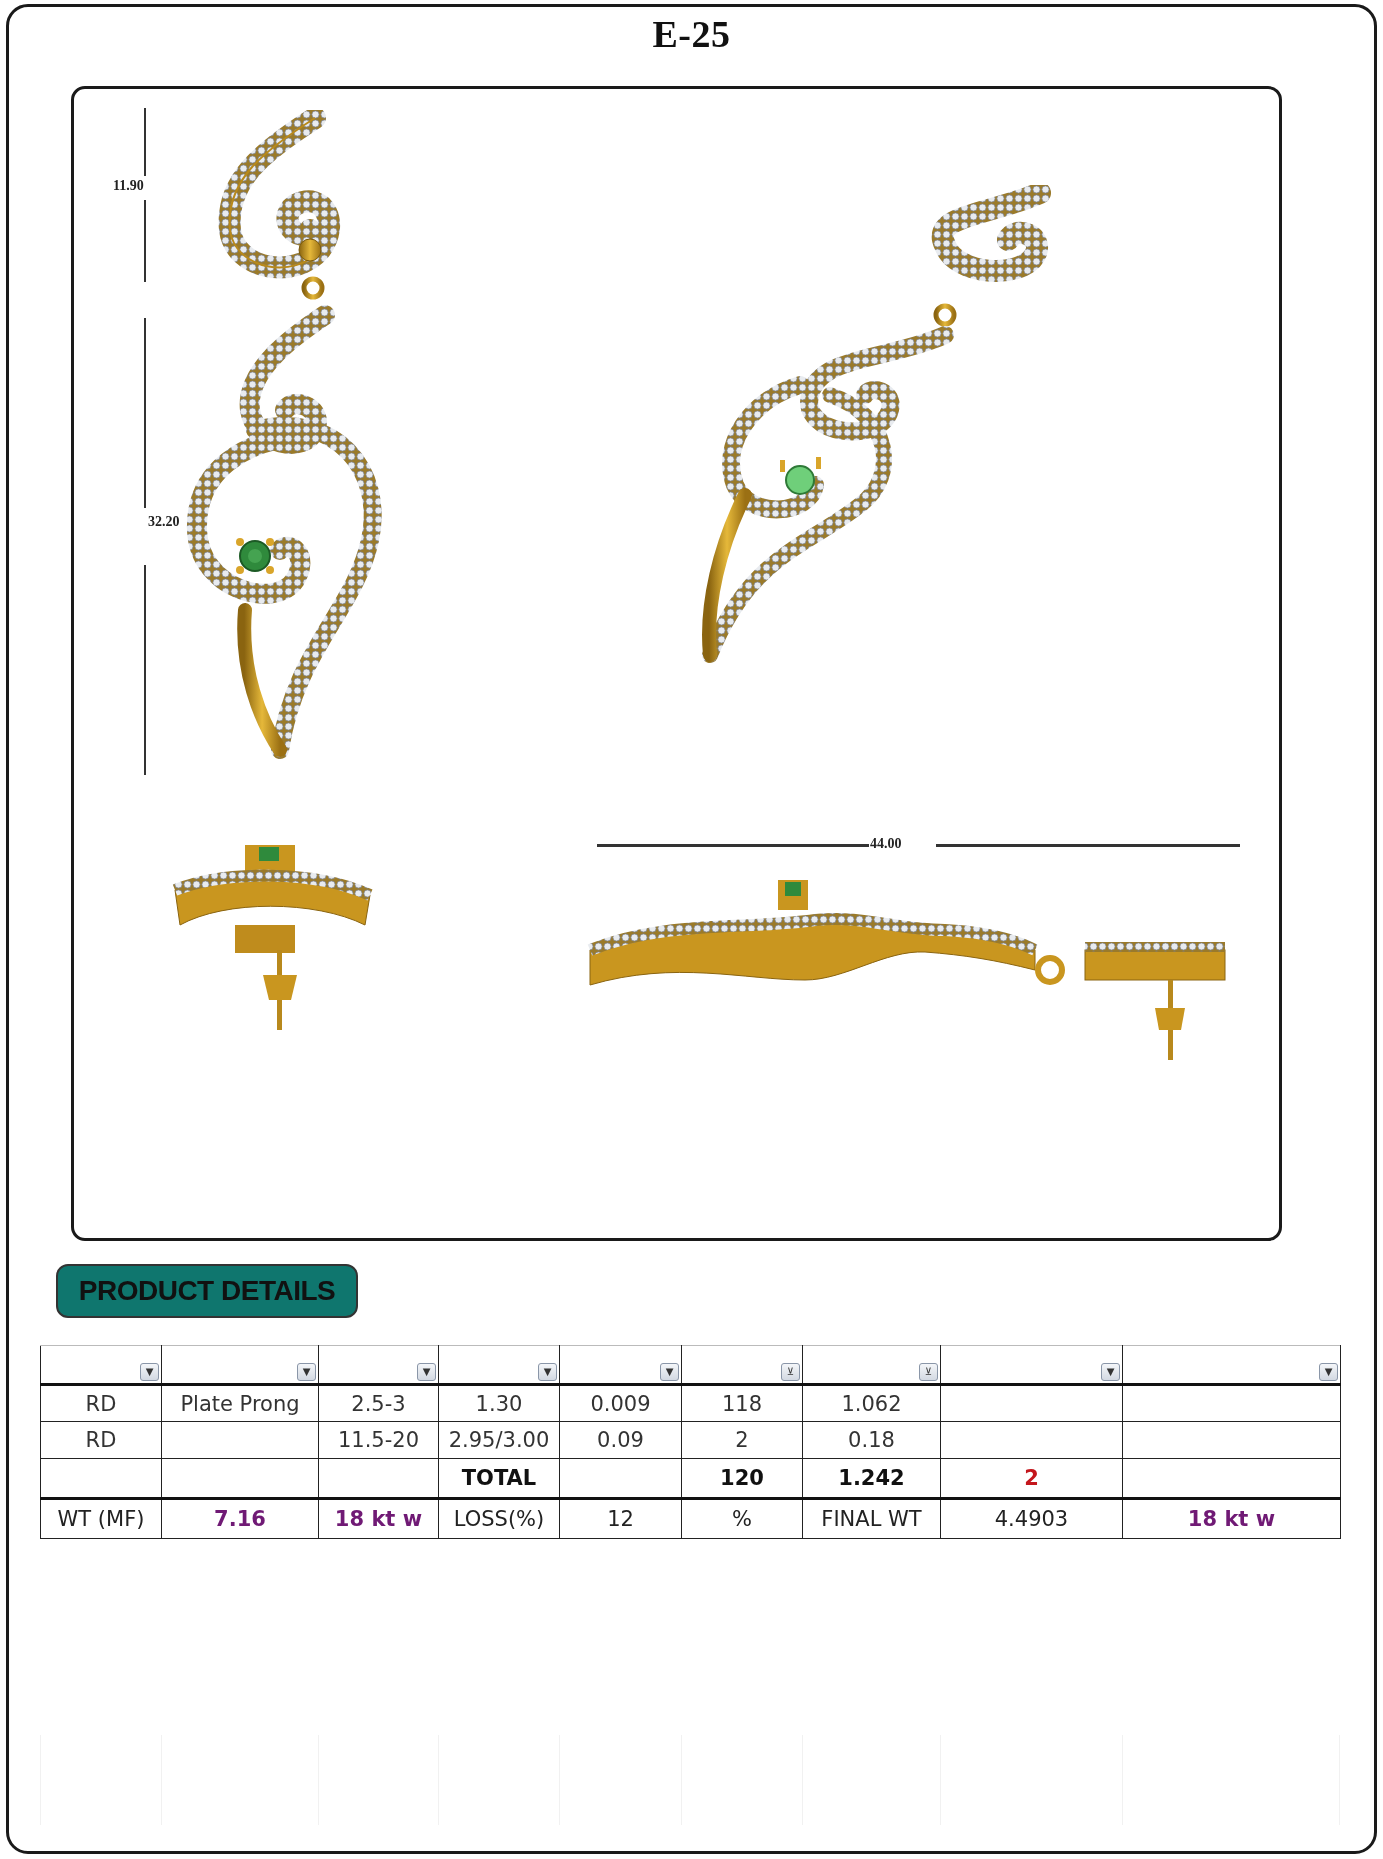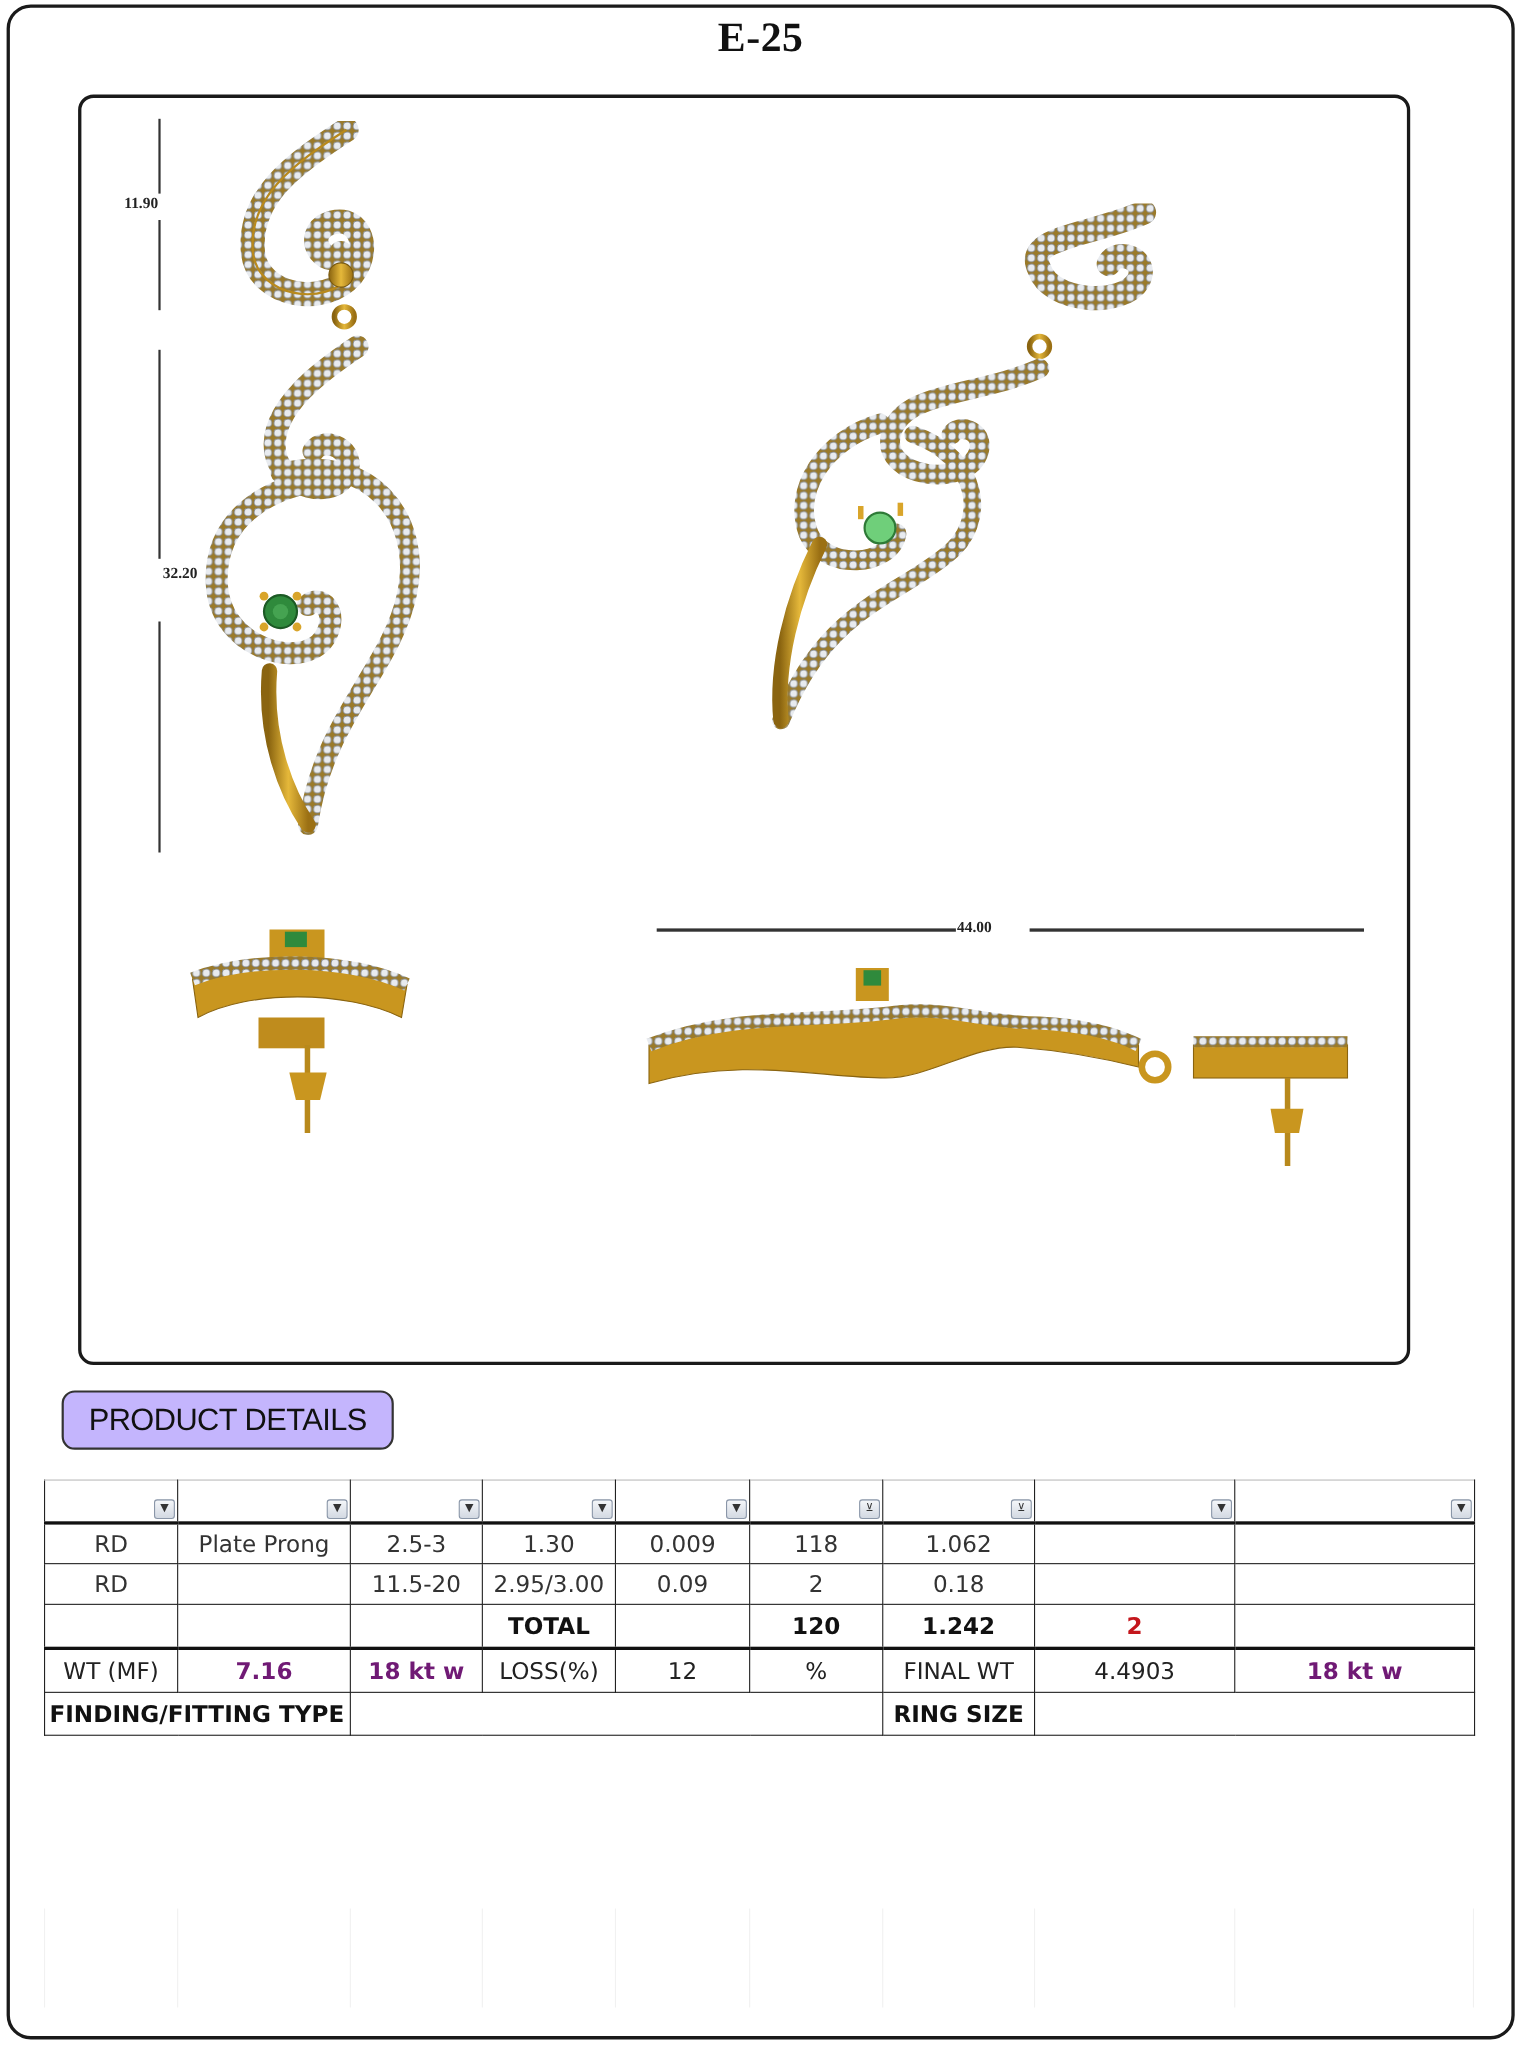--- a/index.html
+++ b/index.html
@@ -21,22 +21,22 @@
   .dim-label {
     position: absolute; font-family: "Liberation Serif", serif; font-weight: bold; font-size: 14px; color: #222;
   }
   .vline { position: absolute; width: 2px; background: #333; }
   .hline { position: absolute; height: 3px; background: #333; }
 
   .render { position: absolute; }
 
   .pd-badge {
     position: absolute; left: 56px; top: 1264px; width: 302px; height: 54px;
-    border: 2px solid #333; border-radius: 12px; background: #c4b5fd;
-    font-family: "Liberation Sans", sans-serif; font-size: 28px; font-weight: normal;
+    border: 2px solid #333; border-radius: 12px; background: #0f766e;
+    font-family: "Liberation Sans", sans-serif; font-size: 28px; font-weight: bold;
     display: flex; align-items: center; justify-content: center; letter-spacing: -0.5px; color: #111;
   }
 
   table.details {
     position: absolute; left: 40px; top: 1345px; width: 1300px;
     border-collapse: collapse; table-layout: fixed;
     font-family: "DejaVu Sans", sans-serif;
   }
   table.details td {
     border: 1.5px solid #222; text-align: center; vertical-align: middle;
@@ -233,26 +233,20 @@
     <td>WT (MF)</td>
     <td class="b">7.16</td>
     <td class="b">18 kt w</td>
     <td>LOSS(%)</td>
     <td>12</td>
     <td>%</td>
     <td>FINAL WT</td>
     <td>4.4903</td>
     <td class="b">18 kt w</td>
   </tr>
-  <tr class="finding">
-    <td colspan="2" class="left">FINDING/FITTING TYPE</td>
-    <td colspan="4"></td>
-    <td>RING SIZE</td>
-    <td colspan="2"></td>
-  </tr>
 </tbody>
   </table>
 
 <div class="ghost-grid">
   <span style="left:0"></span>
     <span style="left:121px"></span>
     <span style="left:278px"></span>
     <span style="left:398px"></span>
   <span style="left:519px"></span>
     <span style="left:641px"></span>

